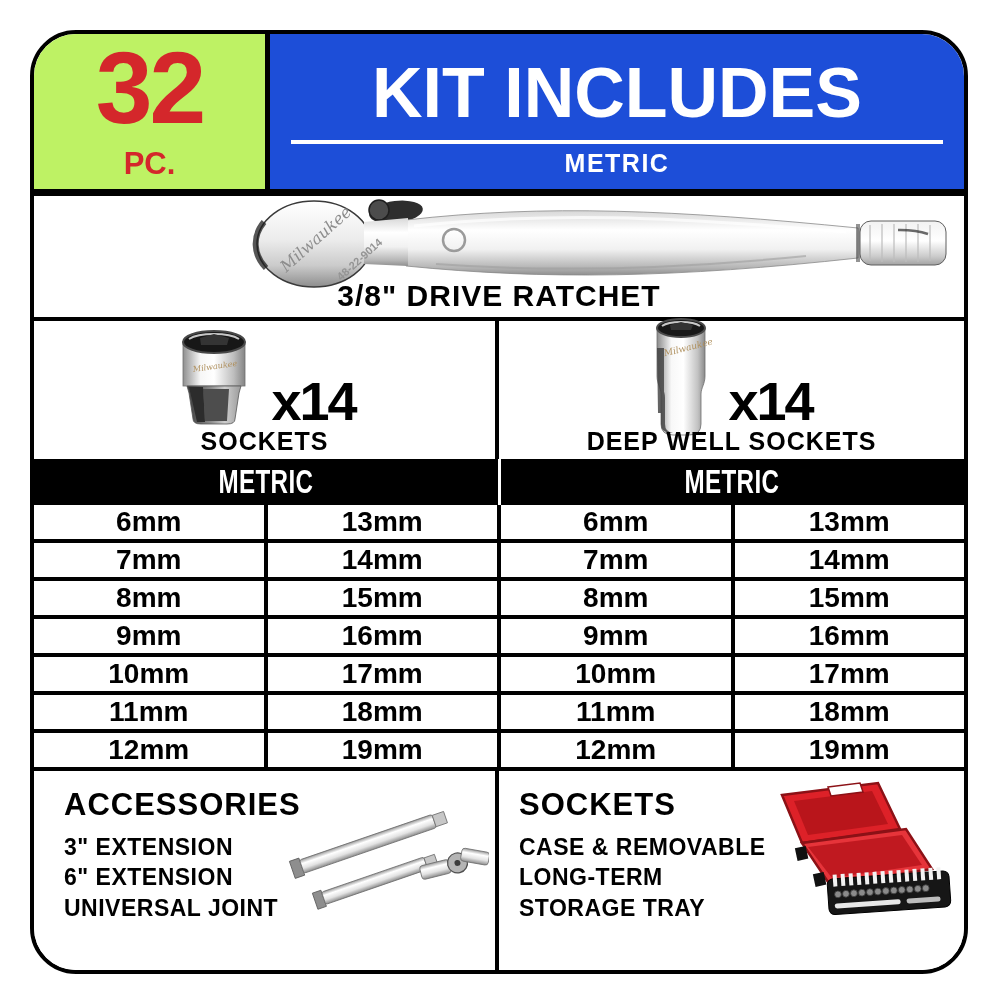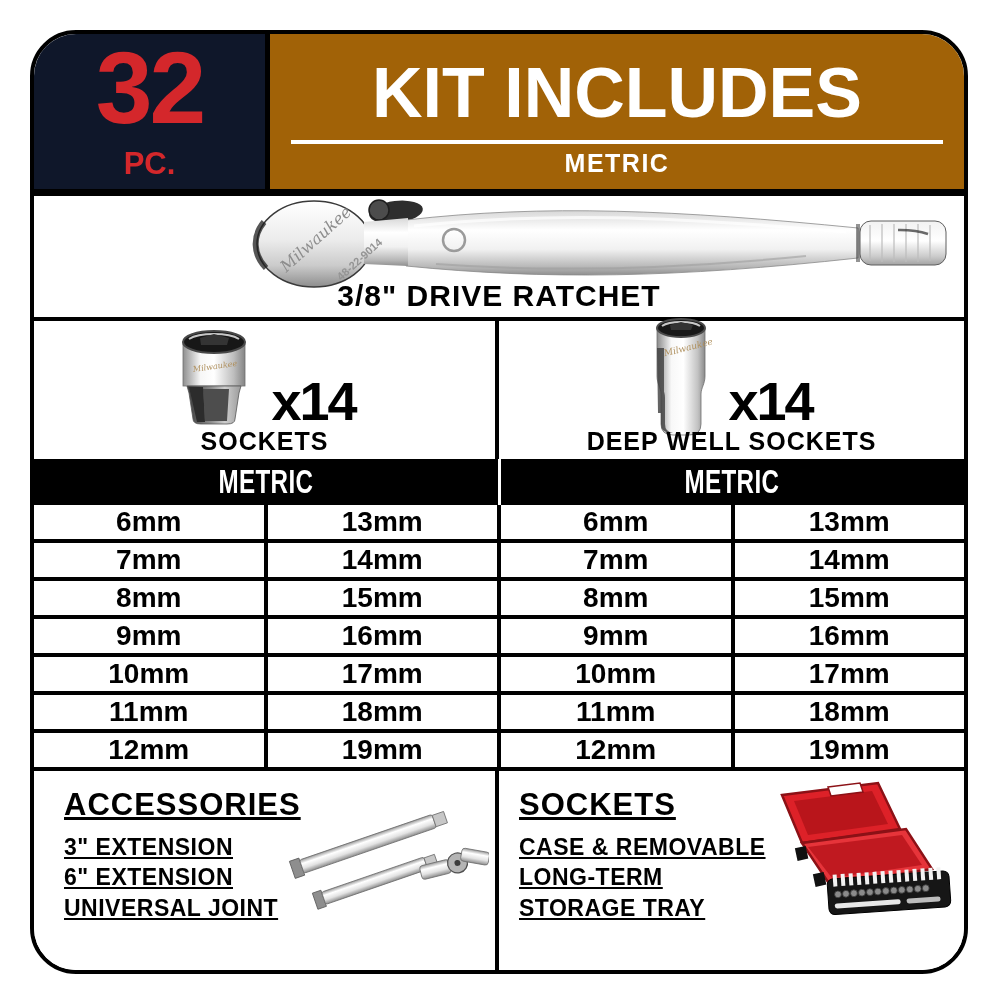--- a/index.html
+++ b/index.html
@@ -7,27 +7,27 @@
   body { font-family:"Liberation Sans","DejaVu Sans",sans-serif; }
   .stage { position:relative; width:1000px; height:1000px; background:#ffffff; overflow:hidden; }
   .frame {
     position:absolute; left:30px; top:30px; width:938px; height:944px;
     border:4px solid #000; border-radius:46px; overflow:hidden;
     background:#ffffff; display:flex; flex-direction:column;
   }
   
   .header-row { height:162px; display:flex; border-bottom:7px solid #000; flex:0 0 auto; }
   .badge-cell {
-    width:236px; background:#0f172a; border-right:5px solid #000;
+    width:236px; background:#bef264; border-right:5px solid #000;
     display:flex; flex-direction:column; align-items:center; justify-content:center; padding-top:6px;
   }
   .badge-count { font-size:102px; font-weight:700; color:#d4272b; line-height:0.82; letter-spacing:-3px; }
   .badge-unit  { font-size:31px;  font-weight:700; color:#d4272b; letter-spacing:0px; margin-top:16px; }
   .banner-cell {
-    flex:1; background:#a16207; color:#fff;
+    flex:1; background:#1d4ed8; color:#fff;
     display:flex; flex-direction:column; align-items:center; padding-top:24px;
   }
   .kit-title { font-size:70px; font-weight:700; letter-spacing:0px; line-height:1; white-space:nowrap; }
   .banner-divider { width:94%; height:4px; background:#fff; margin:12px 0 5px; }
   .banner-subtitle { font-size:25px; font-weight:700; letter-spacing:1.5px; }
   
   .ratchet-row { height:125px; border-bottom:4px solid #000; position:relative; flex:0 0 auto; background:#fff; }
   .ratchet-img { position:absolute; right:12px; top:0px; }
   .ratchet-caption {
     position:absolute; left:0; right:0; bottom:4px; text-align:center;
@@ -51,21 +51,21 @@
   .metric-banner span { display:inline-block; font-size:31px; font-weight:700; transform:scale(0.78,1.08); letter-spacing:0.5px; }
   
   .size-table {
     height:266px; flex:0 0 auto; background:#000; border-bottom:4px solid #000;
     display:grid; grid-template-columns:repeat(4,1fr); grid-template-rows:repeat(7,1fr); gap:4px;
   }
   .size-cell { background:#fff; display:flex; align-items:center; justify-content:center;
     font-size:28px; font-weight:700; color:#000; }
   
   .bottom-row { flex:1; display:flex; background:#fff; }
-  .bottom-cell { position:relative; padding:16px 0 12px 30px;text-decoration:underline; }
+  .bottom-cell { position:relative; padding:16px 0 12px 30px; }
   .bottom-cell.left { width:465px; border-right:4px solid #000; }
   .bottom-cell.right { flex:1; padding-left:20px; }
   .bottom-title { font-size:31px; font-weight:700; letter-spacing:1px; color:#000; margin-bottom:9px; }
   .bottom-line { font-size:23px; font-weight:700; letter-spacing:0.5px; color:#000; line-height:1.32; }
   .ext-img  { position:absolute; right:6px;  top:30px; }
   .case-img { position:absolute; right:2px;  top:6px; }
 </style>
 </head>
 <body>
 

